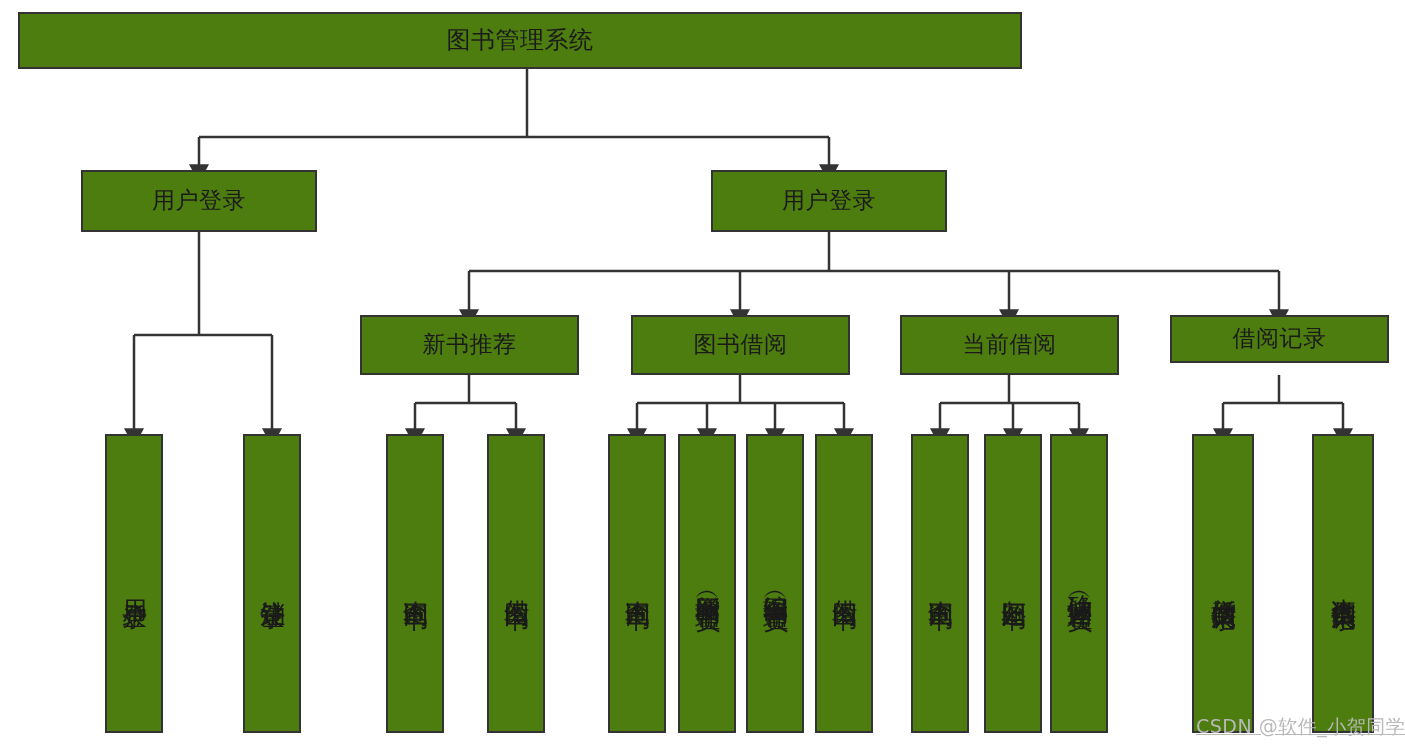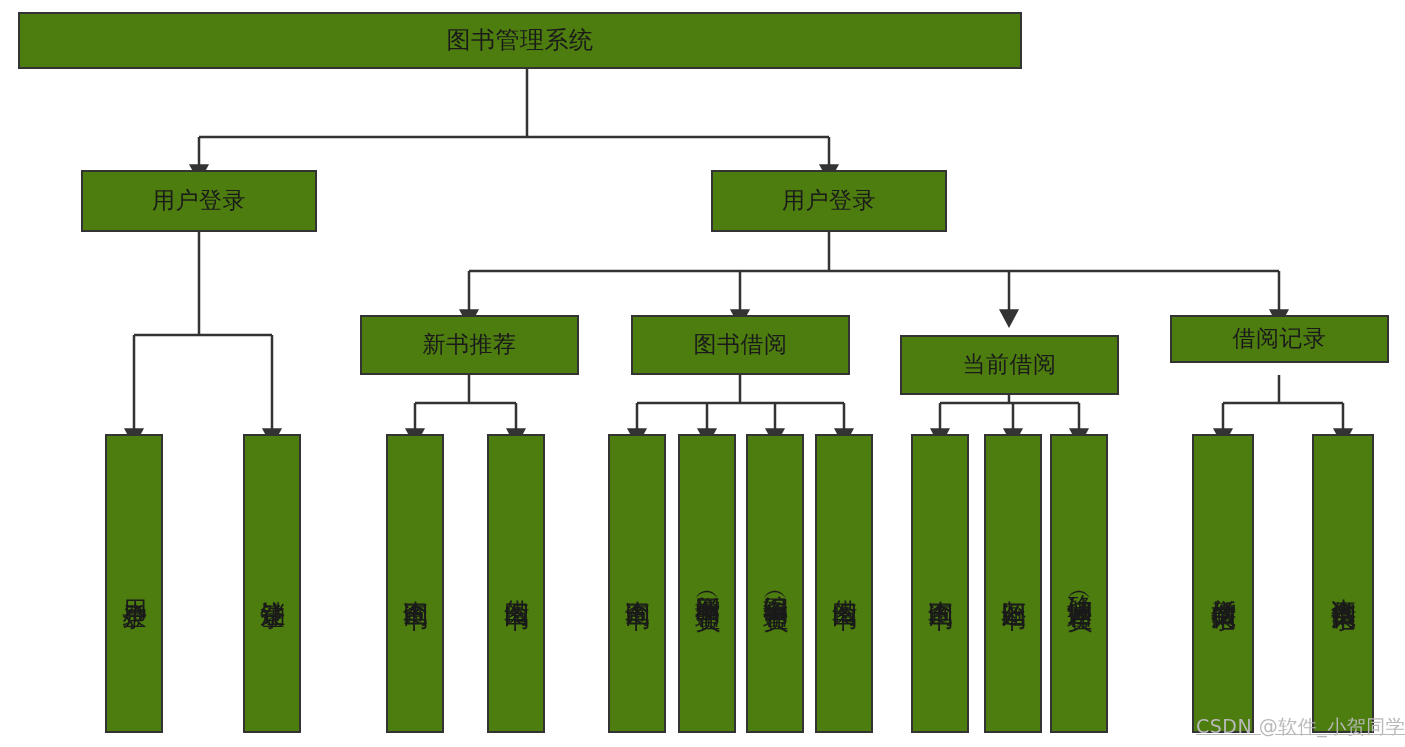--- a/index.html
+++ b/index.html
@@ -130,21 +130,21 @@
   <div class="node horiz" style="left: 711px; top: 170px; width: 236px; height: 62px;">
     <span class="lbl">用户登录</span>
   </div>
 
   <div class="node horiz" style="left: 631px; top: 315px; width: 219px; height: 60px;">
     <span class="lbl">图书借阅</span>
   </div>
   <div class="node horiz" style="left: 360px; top: 315px; width: 219px; height: 60px;">
     <span class="lbl">新书推荐</span>
   </div>
-  <div class="node horiz" style="left: 900px; top: 315px; width: 219px; height: 60px; margin-top: 20px;">
+  <div class="node horiz" style="left: 900px; top: 315px; width: 219px; height: 60px;">
     <span class="lbl">当前借阅</span>
   </div>
   <div class="node horiz" style="left: 1170px; top: 315px; width: 219px; height: 48px;">
     <span class="lbl">借阅记录</span>
   </div>
 
   <div class="node vert" style="left: 105px; top: 434px; width: 58px; height: 299px;">
     <span class="lbl">用户登录</span>
   </div>
   <div class="node vert" style="left: 243px; top: 434px; width: 58px; height: 299px;">

